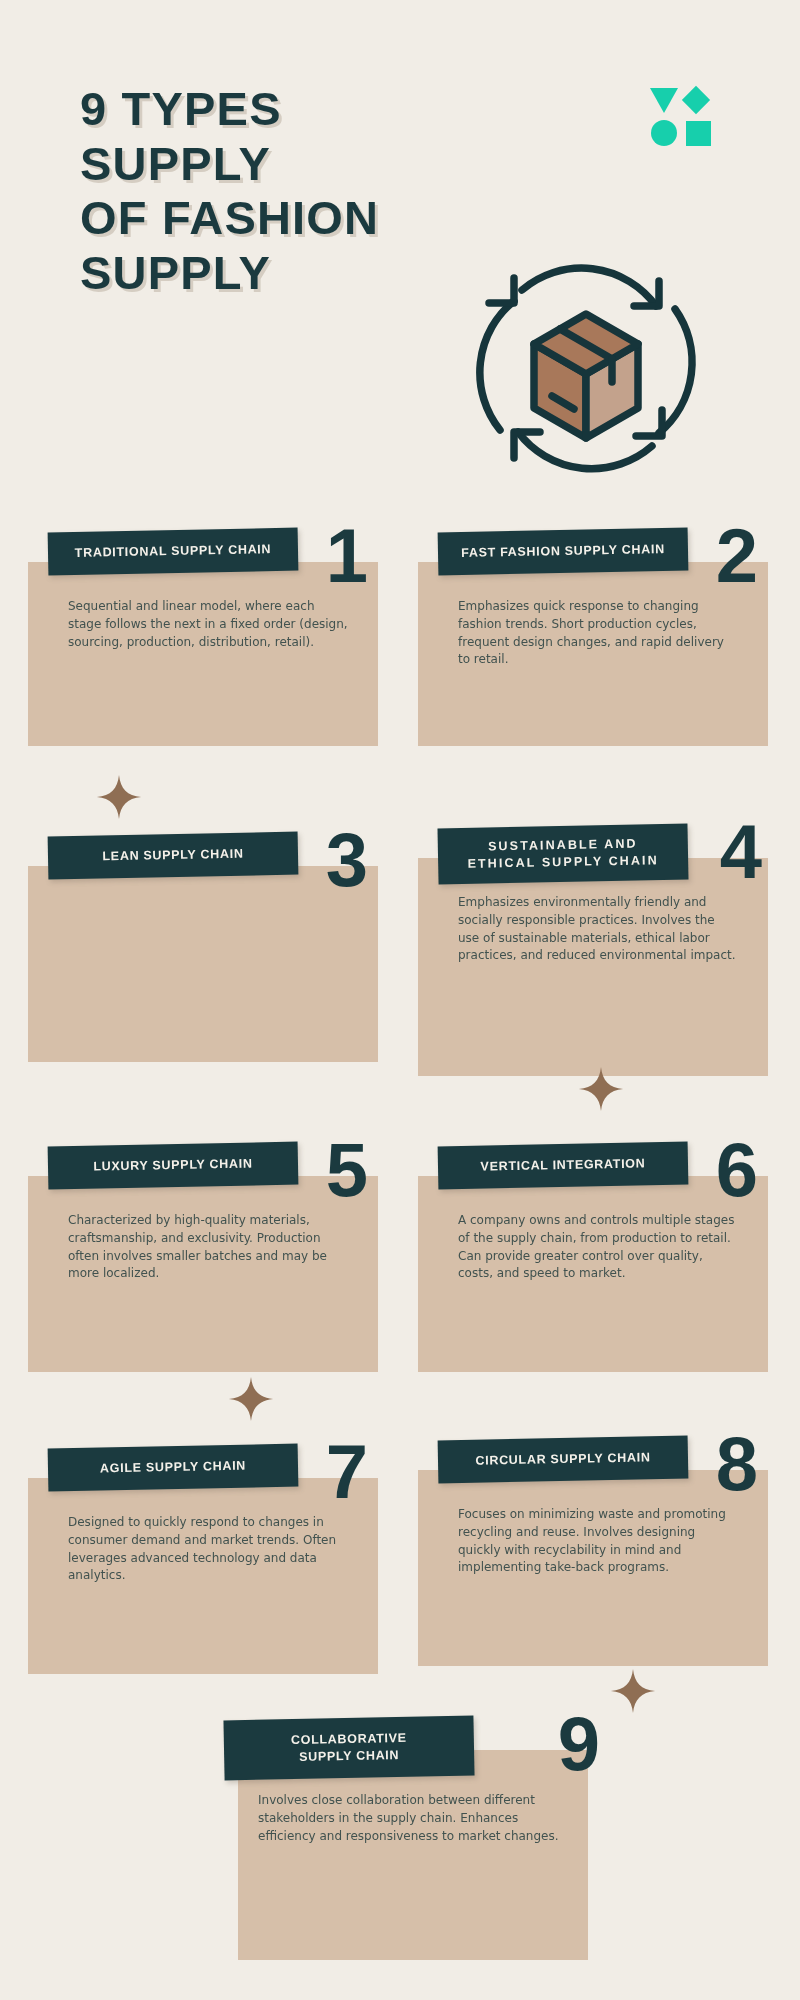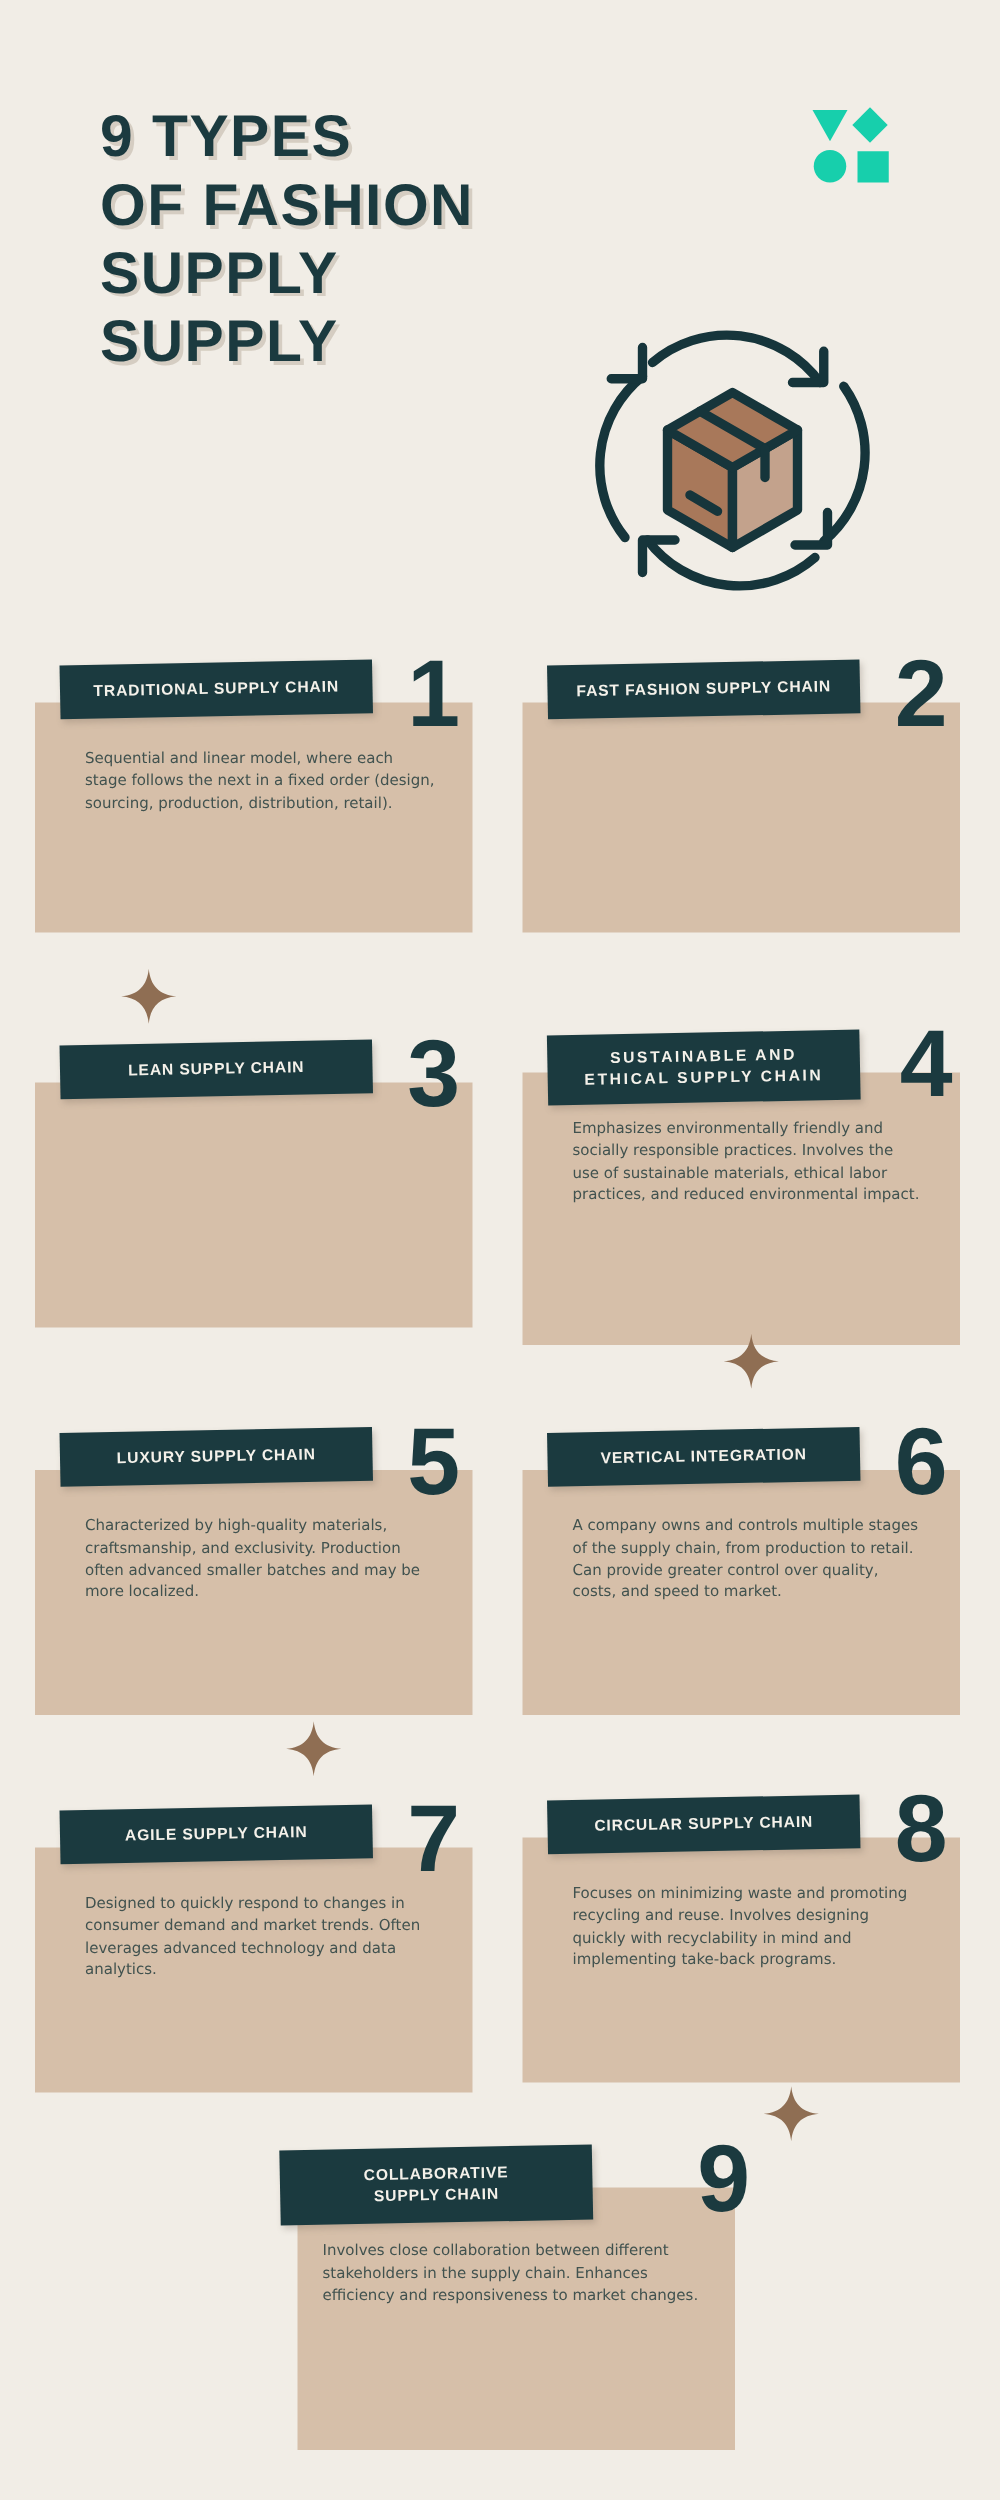--- a/index.html
+++ b/index.html
@@ -107,22 +107,22 @@
   
   .sparkle{ position:absolute; }
 </style>
 </head>
 <body>
 
 <div class="page">
 
   <div class="title">
     <span class="tline">9 TYPES</span>
+    <span class="tline">SUPPLY</span>
     <span class="tline">OF FASHION</span>
-    <span class="tline">SUPPLY</span>
     <span class="tline">SUPPLY</span>
   </div>
 
   <div class="logo">
     <div class="tri"></div>
     <div class="sh dia"></div>
     <div class="sh cir"></div>
     <div class="sh sqr"></div>
   </div>
 
@@ -166,20 +166,21 @@
     <div class="badge">TRADITIONAL SUPPLY CHAIN</div>
     <div class="spacer"></div>
     <div class="body">Sequential and linear model, where each stage follows the next in a fixed order (design, sourcing, production, distribution, retail).</div>
   </div>
 
   <div class="card" id="card2">
     <div class="panel"></div>
     <div class="num">2</div>
     <div class="badge">FAST FASHION SUPPLY CHAIN</div>
     <div class="spacer"></div>
+    <div class="body">Emphasizes quick response to changing fashion trends. Short production cycles, frequent design changes, and rapid delivery to retail.</div>
   </div>
 
   <div class="card" id="card3">
     <div class="panel"></div>
     <div class="num">3</div>
     <div class="badge">LEAN SUPPLY CHAIN</div>
     <div class="spacer"></div>
   </div>
 
   <div class="card" id="card4">
@@ -188,21 +189,21 @@
     <div class="badge tight">SUSTAINABLE AND<br>ETHICAL SUPPLY CHAIN</div>
     <div class="spacer"></div>
     <div class="body">Emphasizes environmentally friendly and socially responsible practices. Involves the use of sustainable materials, ethical labor practices, and reduced environmental impact.</div>
   </div>
 
   <div class="card" id="card5">
     <div class="panel"></div>
     <div class="num">5</div>
     <div class="badge">LUXURY SUPPLY CHAIN</div>
     <div class="spacer"></div>
-    <div class="body">Characterized by high-quality materials, craftsmanship, and exclusivity. Production often advanced smaller batches and may be more localized.</div>
+    <div class="body">Characterized by high-quality materials, craftsmanship, and exclusivity. Production often involves smaller batches and may be more localized.</div>
   </div>
 
   <div class="card" id="card6">
     <div class="panel"></div>
     <div class="num">6</div>
     <div class="badge">VERTICAL INTEGRATION</div>
     <div class="spacer"></div>
     <div class="body">A company owns and controls multiple stages of the supply chain, from production to retail. Can provide greater control over quality, costs, and speed to market.</div>
   </div>
 

